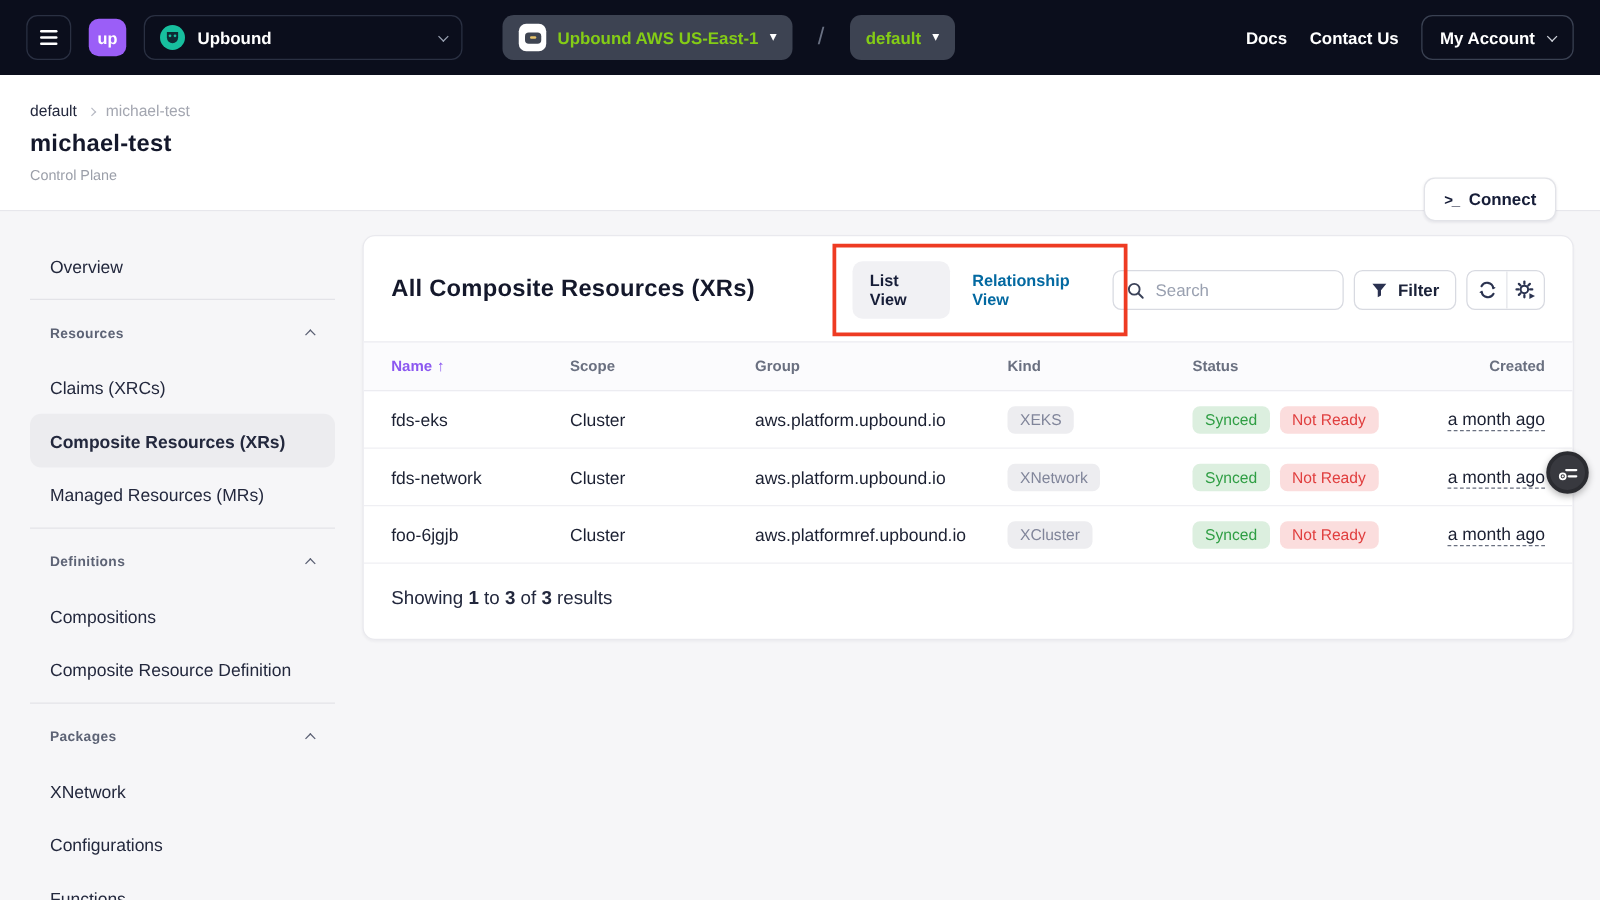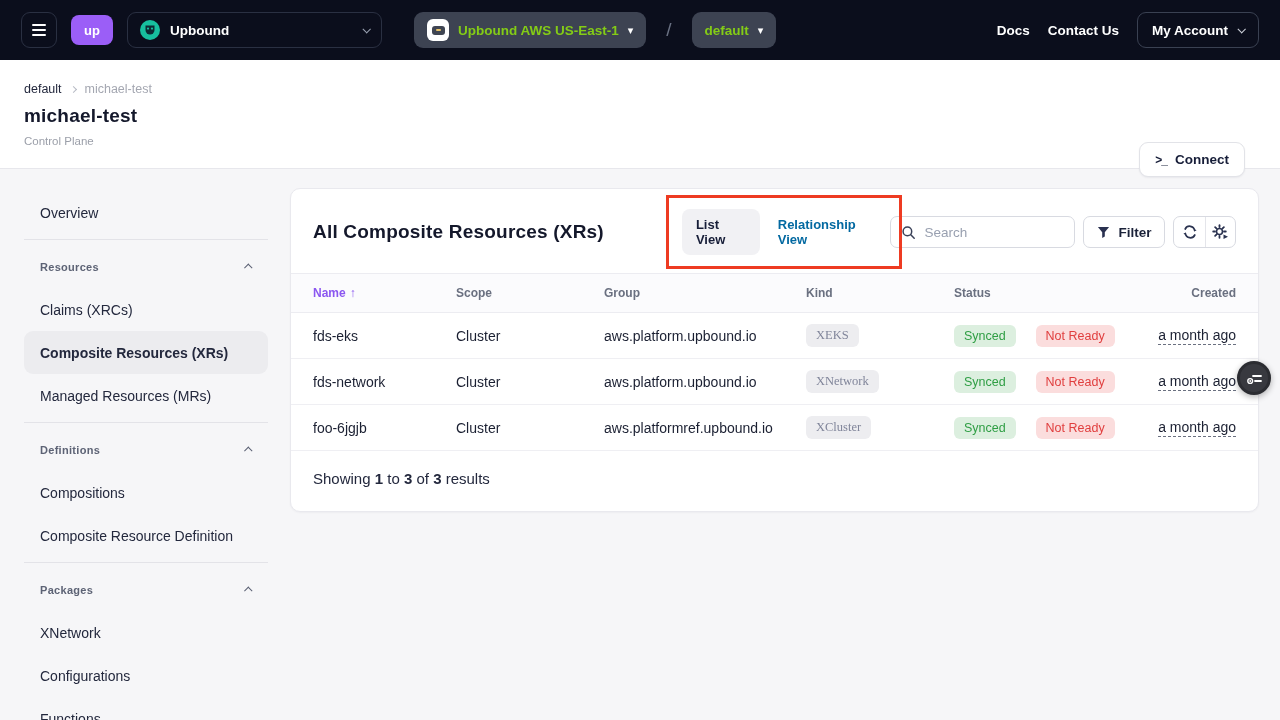--- a/index.html
+++ b/index.html
@@ -15,21 +15,21 @@
     padding:0 21px; gap:14px;
   }
   .nav-left { display:flex; align-items:center; gap:14px; flex:1; }
   .hamburger {
     width:36px; height:36px; border:1px solid #2a3042; border-radius:9px;
     display:flex; flex-direction:column; justify-content:center; align-items:center; gap:3px;
     background:transparent; cursor:pointer;
   }
   .hamburger span { display:block; width:14px; height:2px; background:#fff; border-radius:1px; }
   .brand-logo {
-    width:42px; height:30px; border-radius:8px; background:#9b5ef7; color:#fff;
+    width:30px; height:30px; border-radius:8px; background:#9b5ef7; color:#fff;
     font-size:13px; font-weight:bold; display:flex; align-items:center; justify-content:center;
   }
   .org-select {
     width:255px; height:36px; border:1px solid #2a3042; border-radius:9px;
     display:flex; align-items:center; gap:10px; padding:0 12px; cursor:pointer;
   }
   .org-select .label { color:#fff; font-weight:bold; font-size:13.5px; flex:1; }
   .pill-btn {
     height:36px; background:#3d4352; border-radius:9px; display:flex; align-items:center;
     gap:9px; padding:0 13px; cursor:pointer;
@@ -139,22 +139,22 @@
     height:40px; background:#fbfbfd; border-top:1px solid #ececf1; border-bottom:1px solid #ececf1;
     font-size:12px; font-weight:bold; color:#6a7080;
   }
   .thead .sorted { color:#8b57f0; display:flex; align-items:center; gap:4px; cursor:pointer; }
   .sort-arrow { font-size:12px; }
   .th-created, .td-created { text-align:right; }
   .trow { height:46px; border-bottom:1px solid #efeff3; font-size:14px; color:#1b2032; cursor:pointer; }
   .badge {
     display:inline-block; padding:4px 10px; border-radius:6px; font-size:12.5px;
   }
-  .badge.kind { background:#ededf0; color:#80859a;font-family:Liberation Serif, serif; }
-  .badge.ok { background:#dcefdf; color:#2f9e44; margin-right:16px; }
+  .badge.kind { background:#ededf0; color:#80859a; }
+  .badge.ok { background:#dcefdf; color:#2f9e44; margin-right:4px; }
   .badge.bad { background:#fbdddd; color:#e03e3e; }
   .created-link {
     display:inline-block; border-bottom:1px dashed #6a7080; padding-bottom:1px; color:#1b2032;
     cursor:pointer;
   }
   .table-footer { padding:19px 22px 24px 22px; font-size:15px; color:#23283d; }
   .table-footer b { font-weight:bold; }
 
   
   .float-widget {

